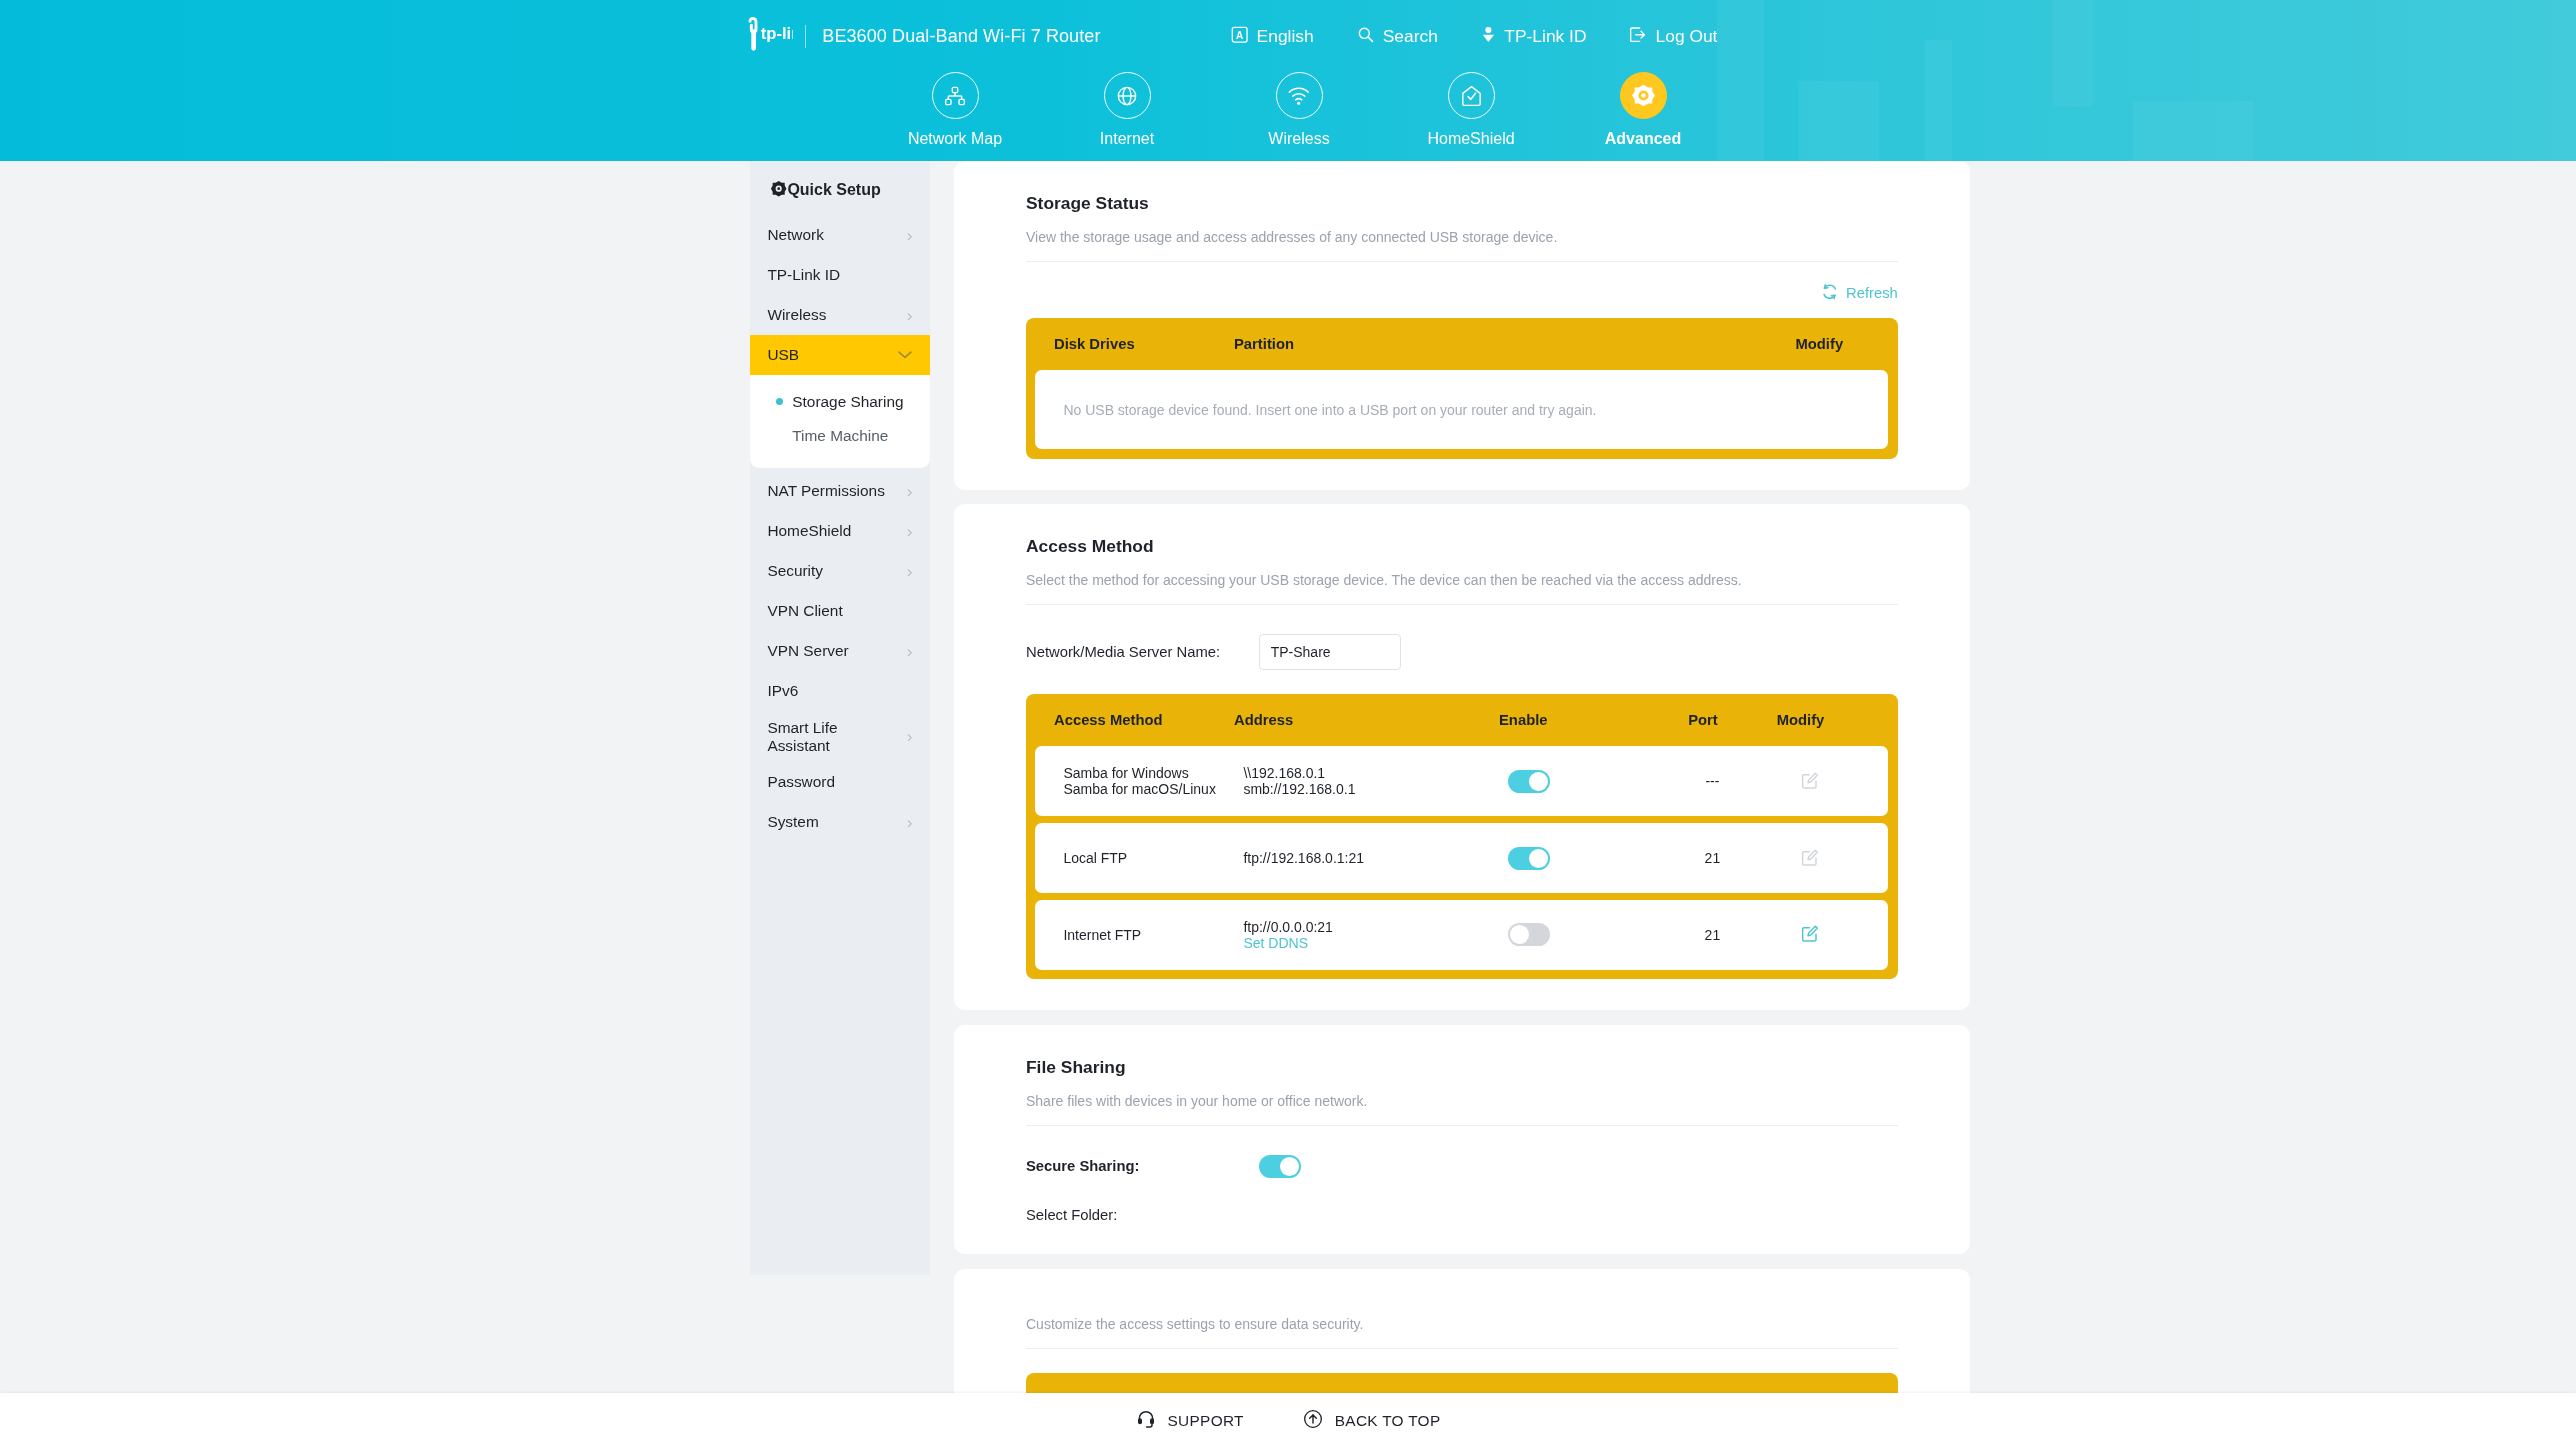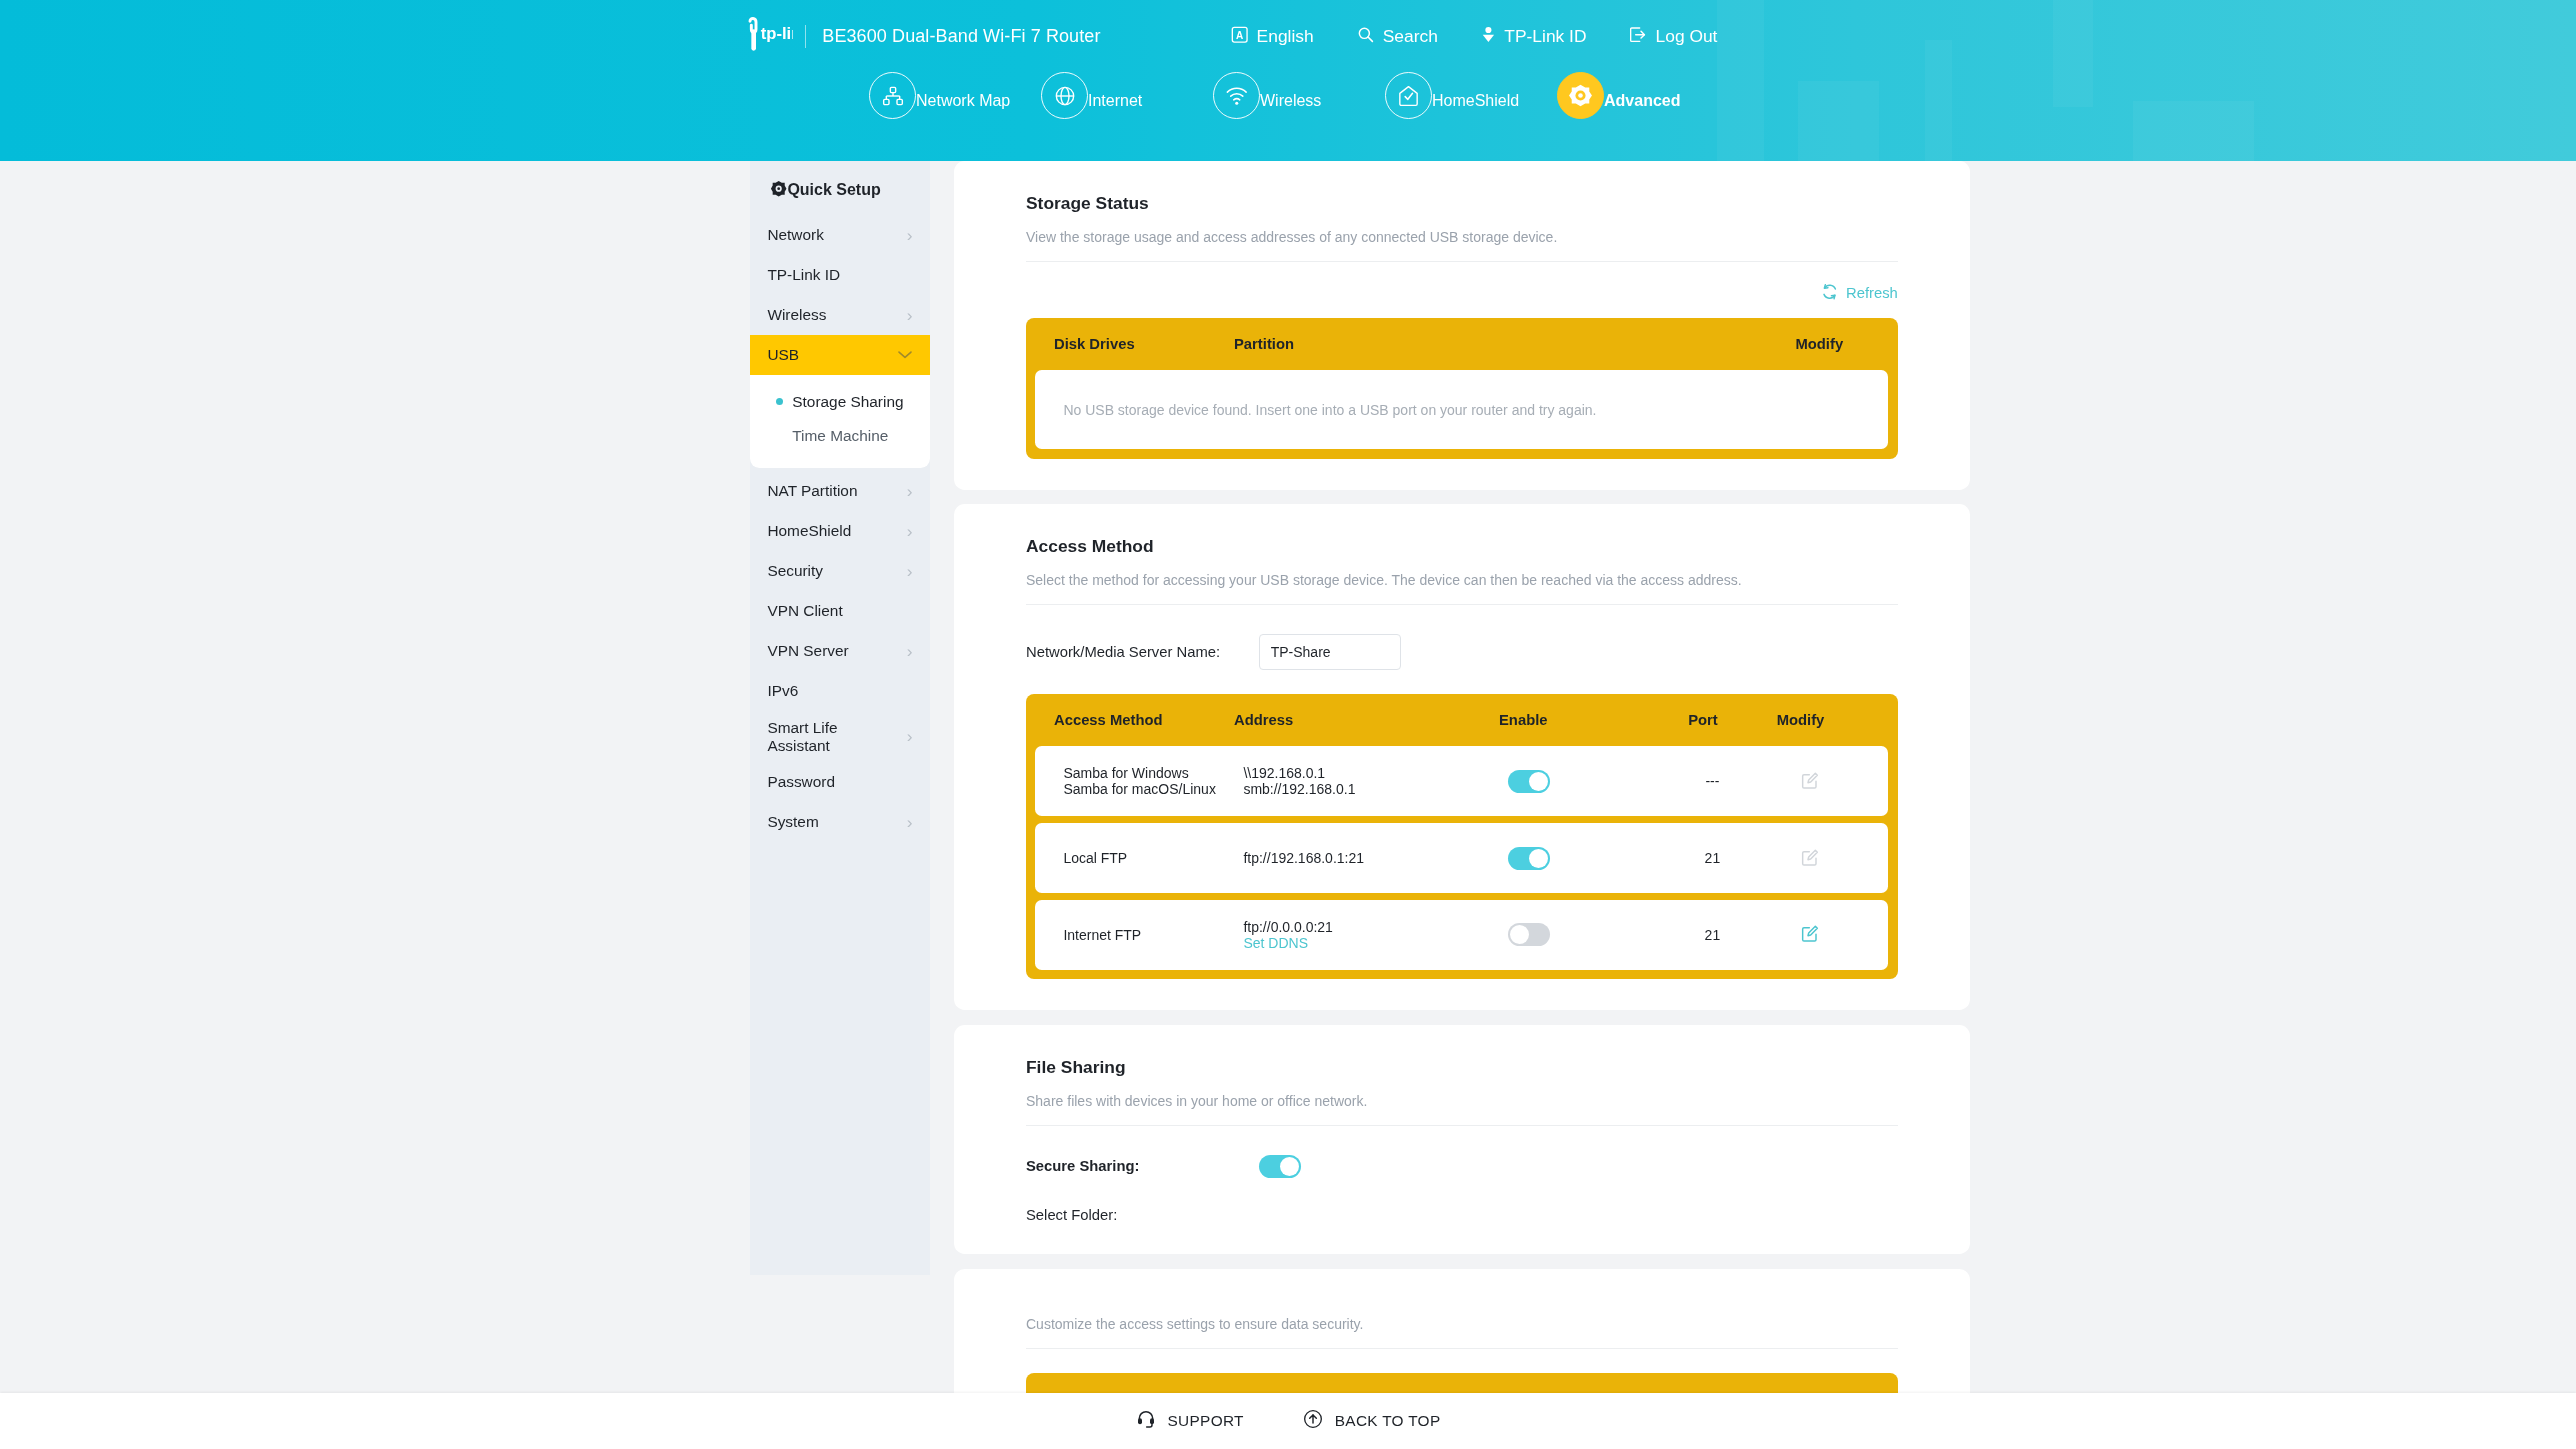--- a/index.html
+++ b/index.html
@@ -42,21 +42,21 @@
   .top-action { display: flex; align-items: center; gap: 8.7px; cursor: pointer; }
   .top-action .lbl { color: #ffffff; font-size: 17.4px; white-space: nowrap; }
 
   
   .mainnav {
     position: relative;
     display: flex; justify-content: flex-start; align-items: flex-start;
     margin-left: 869px; gap: 0;
   }
   .nav-item {
-    width: 172px; display: flex; flex-direction: row; align-items: center;
+    width: 172px; display: flex; flex-direction: column; align-items: center;
     cursor: pointer;
   }
   .nav-circle {
     width: 47px; height: 47px; border-radius: 50%;
     border: 1.7px solid rgba(255,255,255,0.92);
     display: flex; align-items: center; justify-content: center;
   }
   .nav-item.active .nav-circle {
     background: #ffc81f; border-color: #ffc81f;
   }
@@ -387,21 +387,21 @@
           <span class="dot"></span>
           <span>Storage Sharing</span>
         </div>
         <div class="submenu-item">
           <span class="dot hidden"></span>
           <span>Time Machine</span>
         </div>
       </div>
 
       <div class="menu-item">
-        <span class="mi-label">NAT Partition</span>
+        <span class="mi-label">NAT Permissions</span>
         <span class="chev">›</span>
       </div>
 
       <div class="menu-item">
         <span class="mi-label">HomeShield</span>
         <span class="chev">›</span>
       </div>
 
       <div class="menu-item">
         <span class="mi-label">Security</span>

